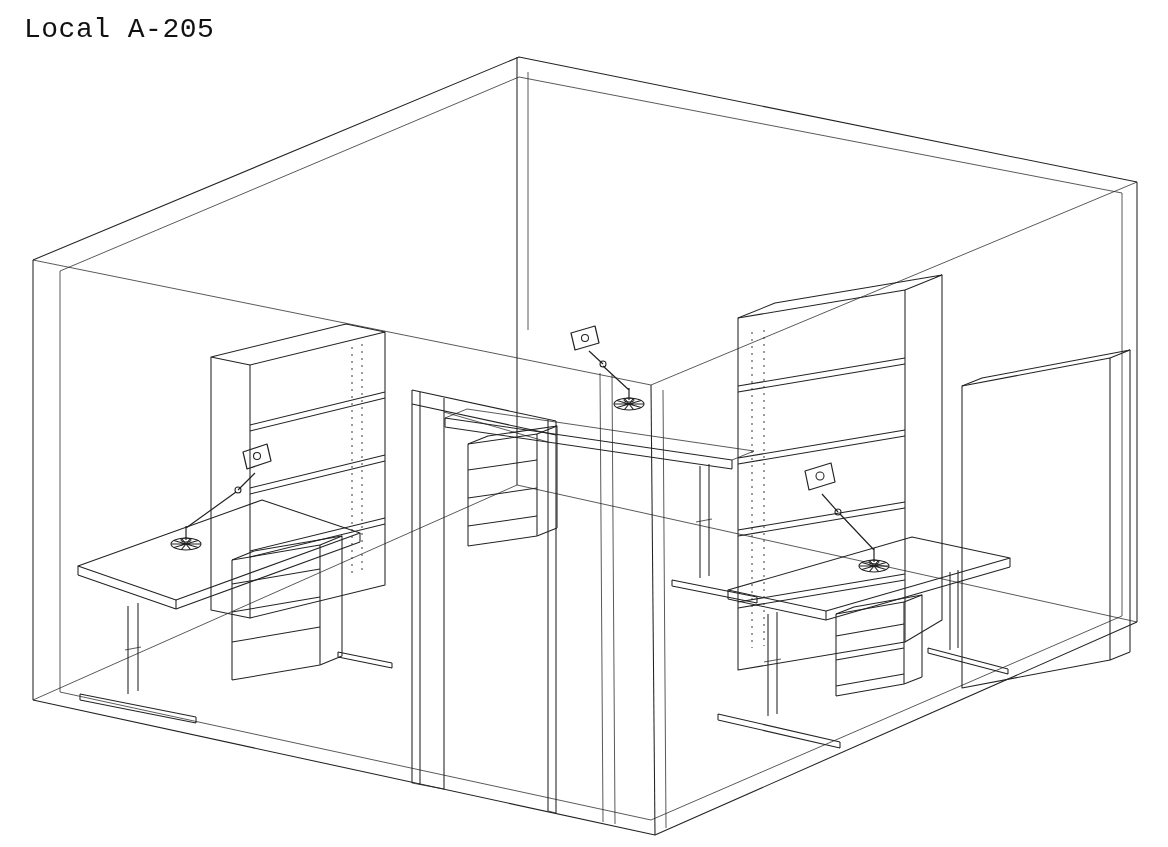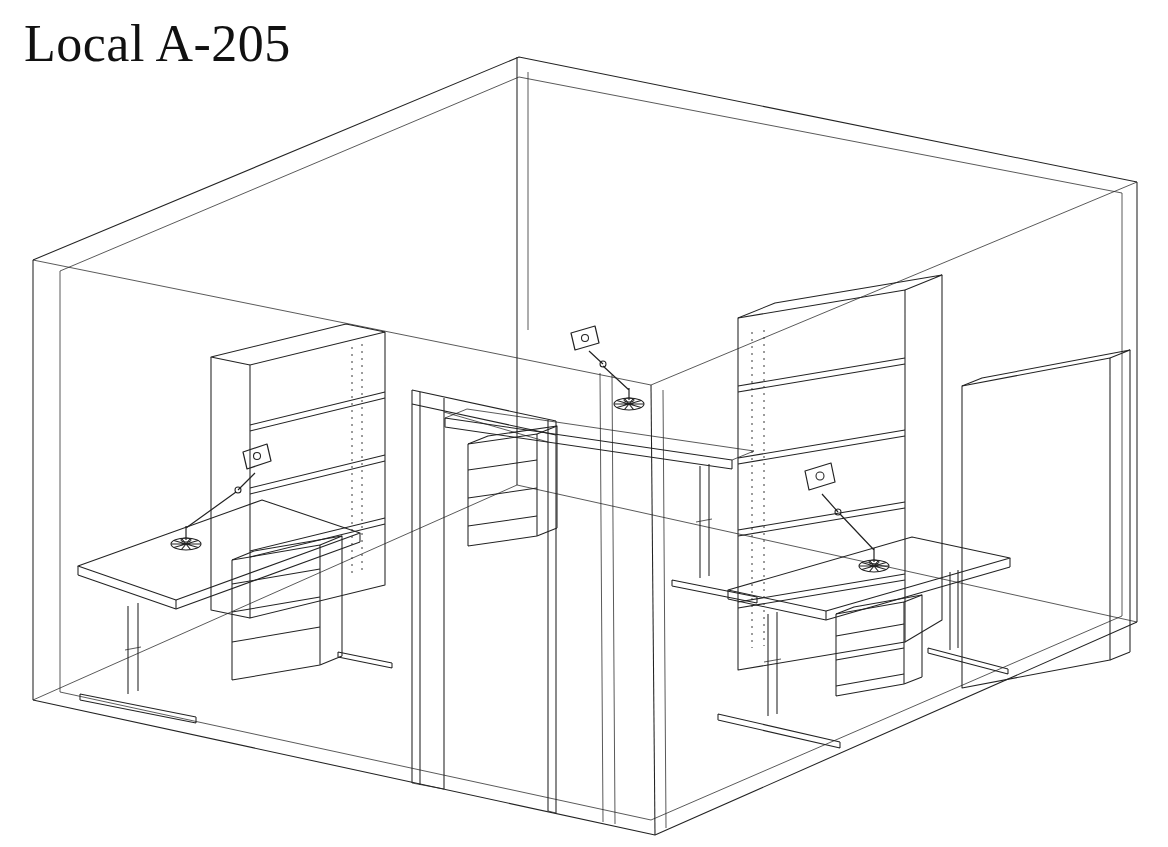--- a/index.html
+++ b/index.html
@@ -3,22 +3,22 @@
 <meta charset="utf-8">
 <style>
   html,body{margin:0;padding:0;}
   body{
     width:1168px;height:847px;position:relative;overflow:hidden;
     background:#ffffff;
     font-family:"Liberation Serif", serif;
   }
   .title{
     position:absolute;left:24px;top:14px;
-    font-size:52px;color:#111111;letter-spacing:0.5px;
-    font-family:Liberation Serif, serif;
+    font-size:28px;color:#111111;letter-spacing:0.5px;
+    font-family:Liberation Mono, monospace;
   }
   svg{position:absolute;left:0;top:0;}
   svg path, svg ellipse, svg circle, svg line{
     fill:none;stroke:#232323;stroke-width:1.05;stroke-linejoin:round;stroke-linecap:butt;
   }
   svg .thin{stroke-width:0.75;}
   svg .dash{stroke-dasharray:2 5;stroke-width:0.9;}
   svg .mon{stroke-width:1.2;}
 </style>
 </head>

